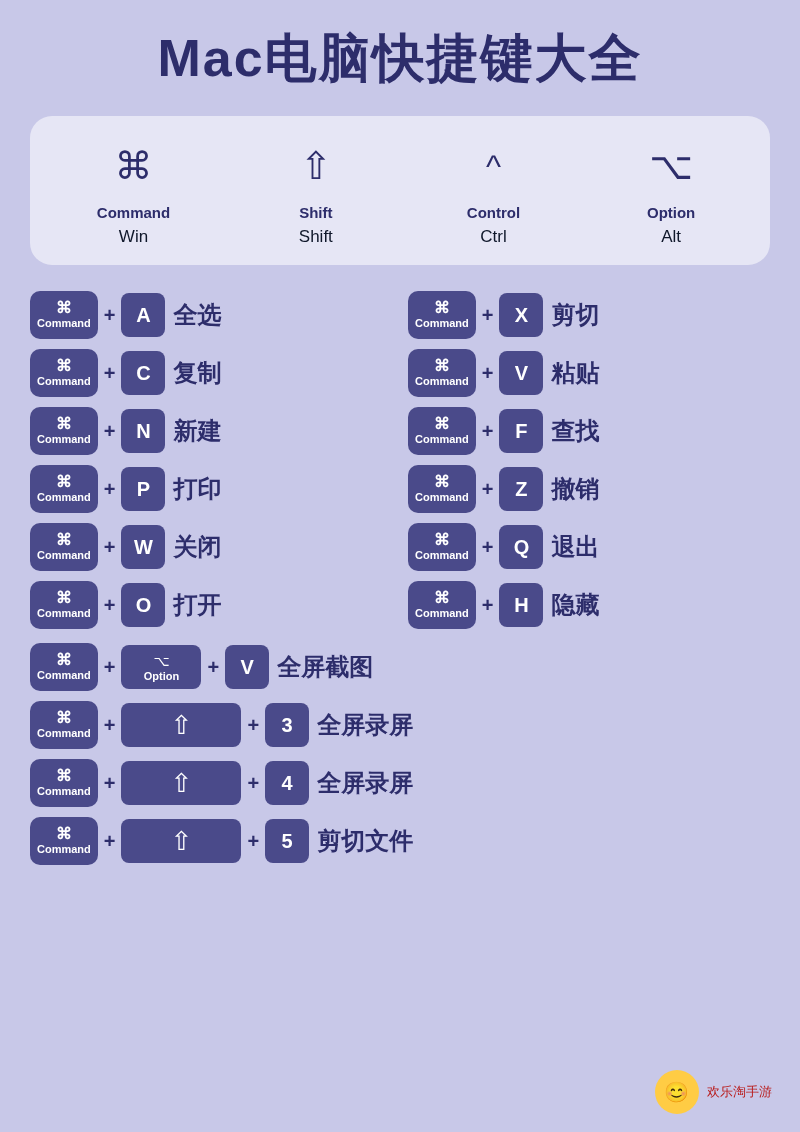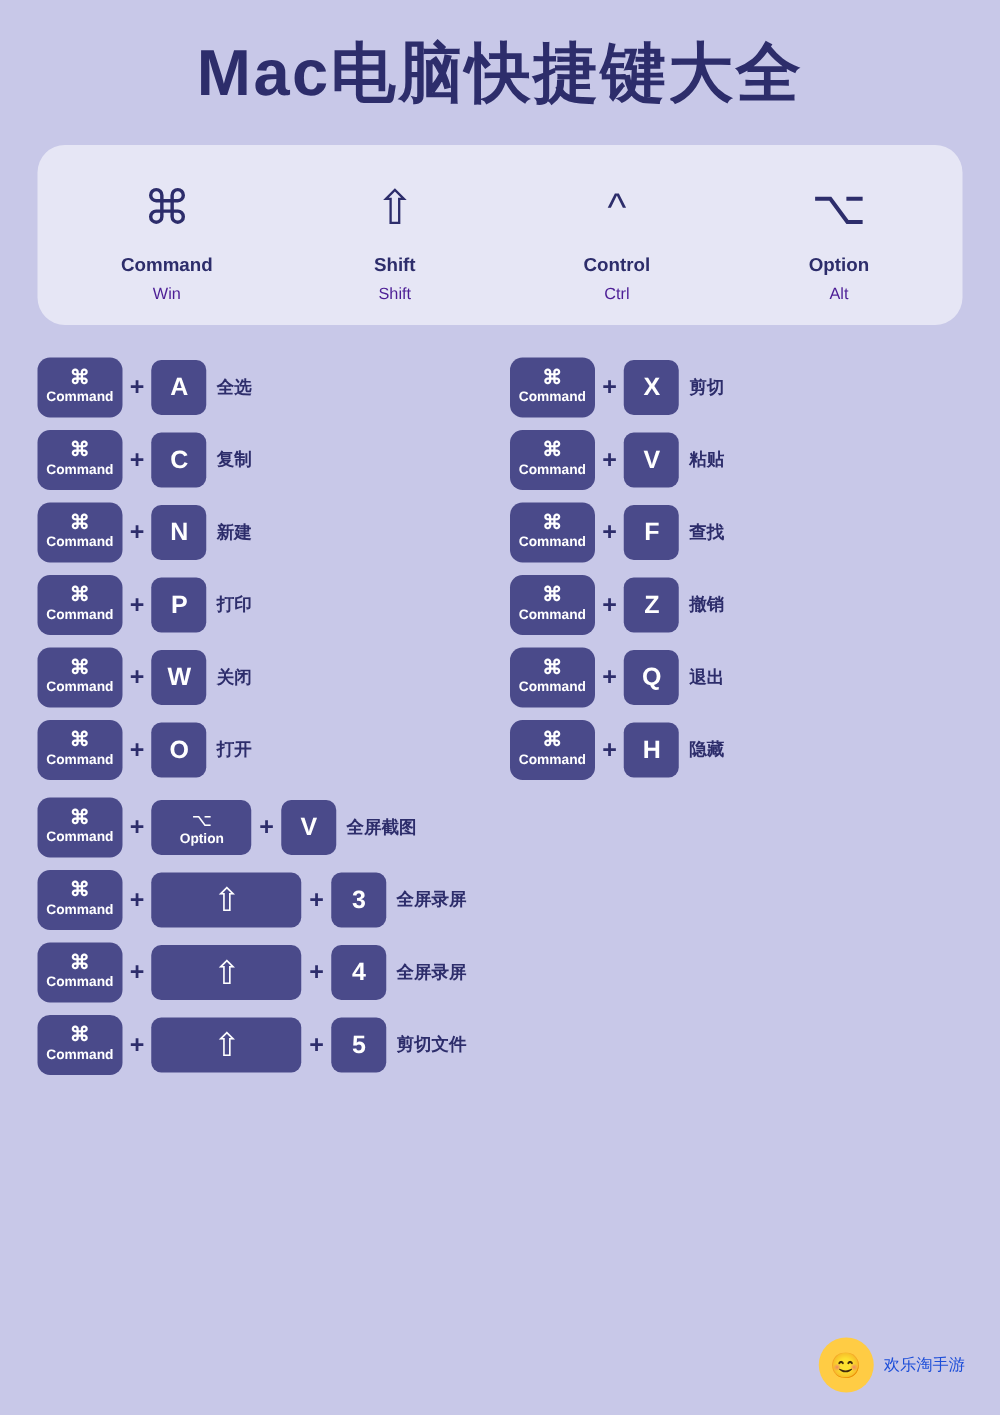--- a/index.html
+++ b/index.html
@@ -52,22 +52,22 @@
       font-size: 36px;
       color: #2d2d6b;
       font-weight: 300;
     }
     .legend-label-main {
       font-size: 15px;
       font-weight: 700;
       color: #2d2d6b;
     }
     .legend-label-sub {
-      font-size: 13px;
-      color: #4c1d95;
+      font-size: 17px;
+      color: #0f172a;
     }
 
     .shortcuts-grid {
       display: grid;
       grid-template-columns: 1fr 1fr;
       gap: 10px 16px;
       margin-bottom: 14px;
     }
     .shortcut-row {
       display: flex;
@@ -111,21 +111,21 @@
       font-weight: 700;
       flex-shrink: 0;
     }
     .plus-sign {
       color: #2d2d6b;
       font-size: 20px;
       font-weight: 700;
       flex-shrink: 0;
     }
     .action-label {
-      font-size: 14px;
+      font-size: 24px;
       font-weight: 700;
       color: #2d2d6b;
       white-space: nowrap;
       margin-left: 2px;
     }
 
     
     .shortcut-wide {
       display: flex;
       align-items: center;
@@ -179,21 +179,21 @@
       height: 44px;
       background: #ffcc44;
       border-radius: 50%;
       display: flex;
       align-items: center;
       justify-content: center;
       font-size: 20px;
     }
     .watermark-text {
       font-size: 13px;
-      color: #1d4ed8;
+      color: #b91c1c;
     }
   </style>
 </head>
 <body>
 
 <div class="page">
   <div class="title">Mac电脑快捷键大全</div>
 
   <div class="legend-box">
   <div class="legend-item">

